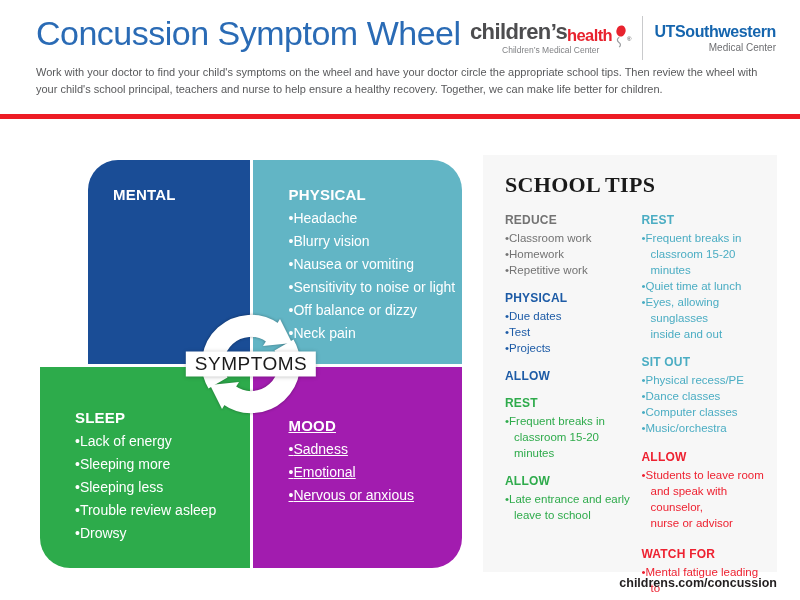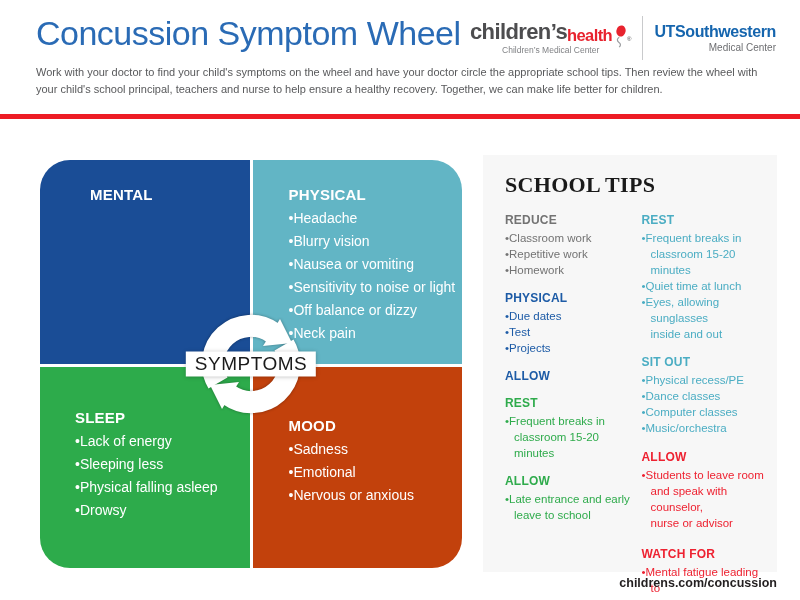--- a/index.html
+++ b/index.html
@@ -23,21 +23,21 @@
   .utsw-sub{font-size:10px;color:#6d6e71;margin-top:2px;}
 
   .intro{position:absolute;left:36px;top:64px;width:745px;margin:0;font-size:11px;
     line-height:16.5px;color:#58595b;}
   .red-rule{position:absolute;left:0;top:114px;width:800px;height:5px;background:#ed1c24;}
 
   
   .wheel{position:absolute;left:40px;top:160px;width:422px;height:408px;display:grid;
     grid-template-columns:1fr 1fr;grid-template-rows:204px 1fr;gap:3px;background:#fff;}
   .quadrant{position:relative;color:#fff;box-sizing:border-box;}
-  .q-mental{border-top-left-radius:30px;padding:26px 8px 0 50px;}
+  .q-mental{border-top-left-radius:30px;padding:26px 8px 0 25px;margin-left:48px;}
   .q-physical{border-top-right-radius:30px;padding:26px 6px 0 36px;}
   .q-sleep{border-bottom-left-radius:30px;padding:42px 8px 0 35px;}
   .q-mood{border-bottom-right-radius:30px;padding:50px 6px 0 36px;}
   .quadrant h3{margin:0 0 4px;font-size:15px;font-weight:700;letter-spacing:0.2px;}
   .quadrant ul{list-style:none;margin:0;padding:0;font-size:14px;line-height:23px;}
   .quadrant li{white-space:pre-line;padding-left:11px;text-indent:-11px;}
   .quadrant li::before{content:"\2022 ";}
 
   .center-graphic{position:absolute;left:50%;top:50%;transform:translate(-50%,-50%);
     width:160px;height:140px;pointer-events:none;}
@@ -106,26 +106,27 @@
           <li>Nausea or vomiting</li>
           <li>Sensitivity to noise or light</li>
           <li>Off balance or dizzy</li>
           <li>Neck pain</li>
         </ul>
       </div>
       <div class="quadrant q-sleep" style="background: rgb(45, 171, 75);">
         <h3>SLEEP</h3>
         <ul>
           <li>Lack of energy</li>
+          <li>Sleeping more</li>
           <li>Sleeping less</li>
-          <li>Physical falling asleep</li>
+          <li>Trouble review asleep</li>
           <li>Drowsy</li>
         </ul>
       </div>
-      <div class="quadrant q-mood" style="background: #c2410c;">
+      <div class="quadrant q-mood" style="background: #a21caf; text-decoration: underline;">
         <h3>MOOD</h3>
         <ul>
           <li>Sadness</li>
           <li>Emotional</li>
           <li>Nervous or anxious</li>
         </ul>
       </div>
       <div class="center-graphic">
       <svg class="cycle-svg" width="160" height="140" viewBox="0 0 160 140">
         <path d="M 47 89 A 38 38 0 0 1 102 39" fill="none" stroke="#ffffff" stroke-width="22"></path>
@@ -138,22 +139,22 @@
   </section>
 
   <aside class="tips">
     <h2>SCHOOL TIPS</h2>
     <div class="tips-cols">
       <div class="tips-col tips-col-1">
           <div class="tips-group" style="color: #737373;">
             <h4>REDUCE</h4>
             <ul>
               <li>Classroom work</li>
+              <li>Homework</li>
               <li>Repetitive work</li>
-              <li>Homework</li>
             </ul>
           </div>
           <div class="tips-group" style="color: rgb(29, 91, 166);">
             <h4>PHYSICAL</h4>
             <ul>
               <li>Due dates</li>
               <li>Test</li>
               <li>Projects</li>
             </ul>
           </div>

